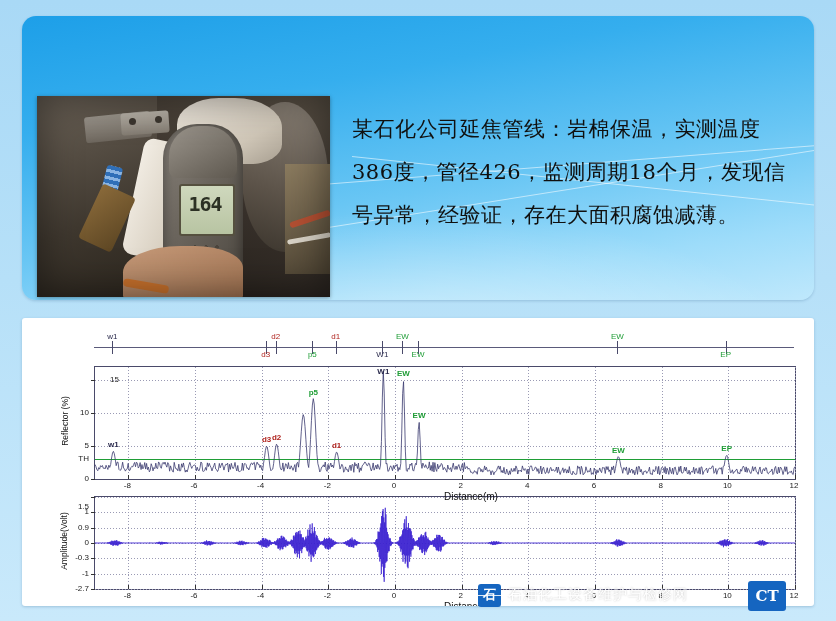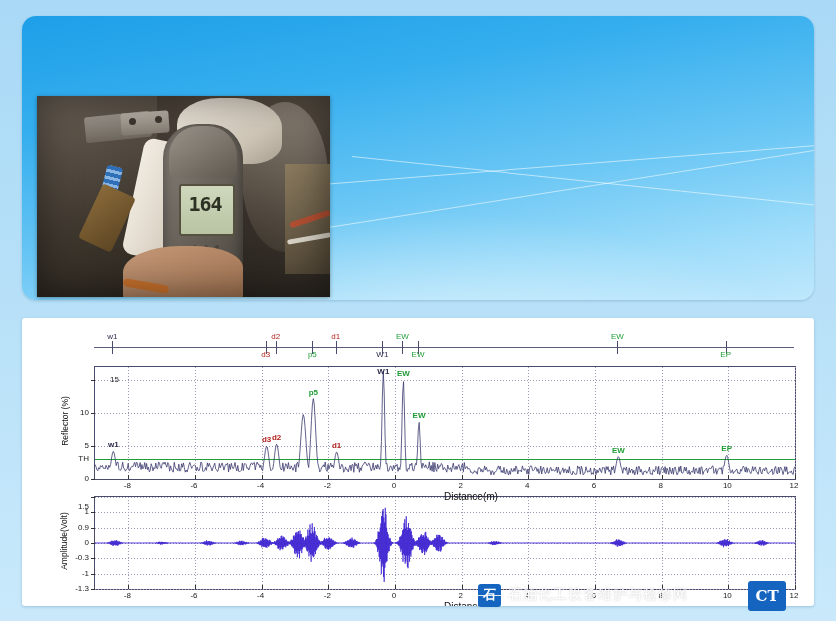--- a/index.html
+++ b/index.html
@@ -161,20 +161,21 @@
       <div class="layer ph-gun"></div>
       <div class="layer ph-gun-top"></div>
       <div class="layer ph-screen"></div>
       <div class="layer ph-read">164</div>
       <div class="layer ph-dots"></div>
       <div class="layer ph-hand"></div>
       <div class="layer ph-orange"></div>
       <div class="layer ph-vign"></div>
     </div>
 
+    <div id="bodytext">某石化公司延焦管线：岩棉保温，实测温度386度，管径426，监测周期18个月，发现信号异常，经验证，存在大面积腐蚀减薄。</div>
   </div>
 
   <div id="chartcard">
     <div id="ruler">
       <div class="axis"></div>
     <div class="tick" style="left: 18.3333px;"></div>
         <div class="rlab" style="left: 18.3333px; color: rgb(43, 43, 77);">w1</div>
         <div class="tick" style="left: 171.667px;"></div>
         <div class="rlab below" style="left: 171.667px; color: rgb(176, 36, 31);">d3</div>
         <div class="tick" style="left: 181.667px;"></div>
@@ -308,21 +309,21 @@
       <div class="xtick" style="left: 572px; top: 273px;">6</div>
       <div class="xtick" style="left: 638.667px; top: 273px;">8</div>
       <div class="xtick" style="left: 705.333px; top: 273px;">10</div>
       <div class="xtick" style="left: 772px; top: 273px;">12</div>
       <div class="ytick" style="left: 72px; top: 188px;">1.5</div>
       <div class="ytick" style="left: 72px; top: 193.333px;">1</div>
       <div class="ytick" style="left: 72px; top: 208.667px;">0.9</div>
       <div class="ytick" style="left: 72px; top: 224px;">0</div>
       <div class="ytick" style="left: 72px; top: 239.333px;">-0.3</div>
       <div class="ytick" style="left: 72px; top: 254.667px;">-1</div>
-      <div class="ytick" style="left: 72px; top: 270px;">-1.3</div>
+      <div class="ytick" style="left: 72px; top: 270px;">-2.7</div>
       <div class="axlabel" style="left: 422px; top: 283px;">Distance(m)</div>
       <div class="ylabel" style="left: -4px; top: 218px; width: 92px; text-align: center;">Amplitude(Volt)</div>
     </div>
 
   <div id="watermark">
     <div id="wm-line"></div>
     <div id="wm-badge">石</div>
     <div id="wm-text">石油化工设备维护与检修网</div>
     <div id="wm-logo">CT</div>
   </div>

